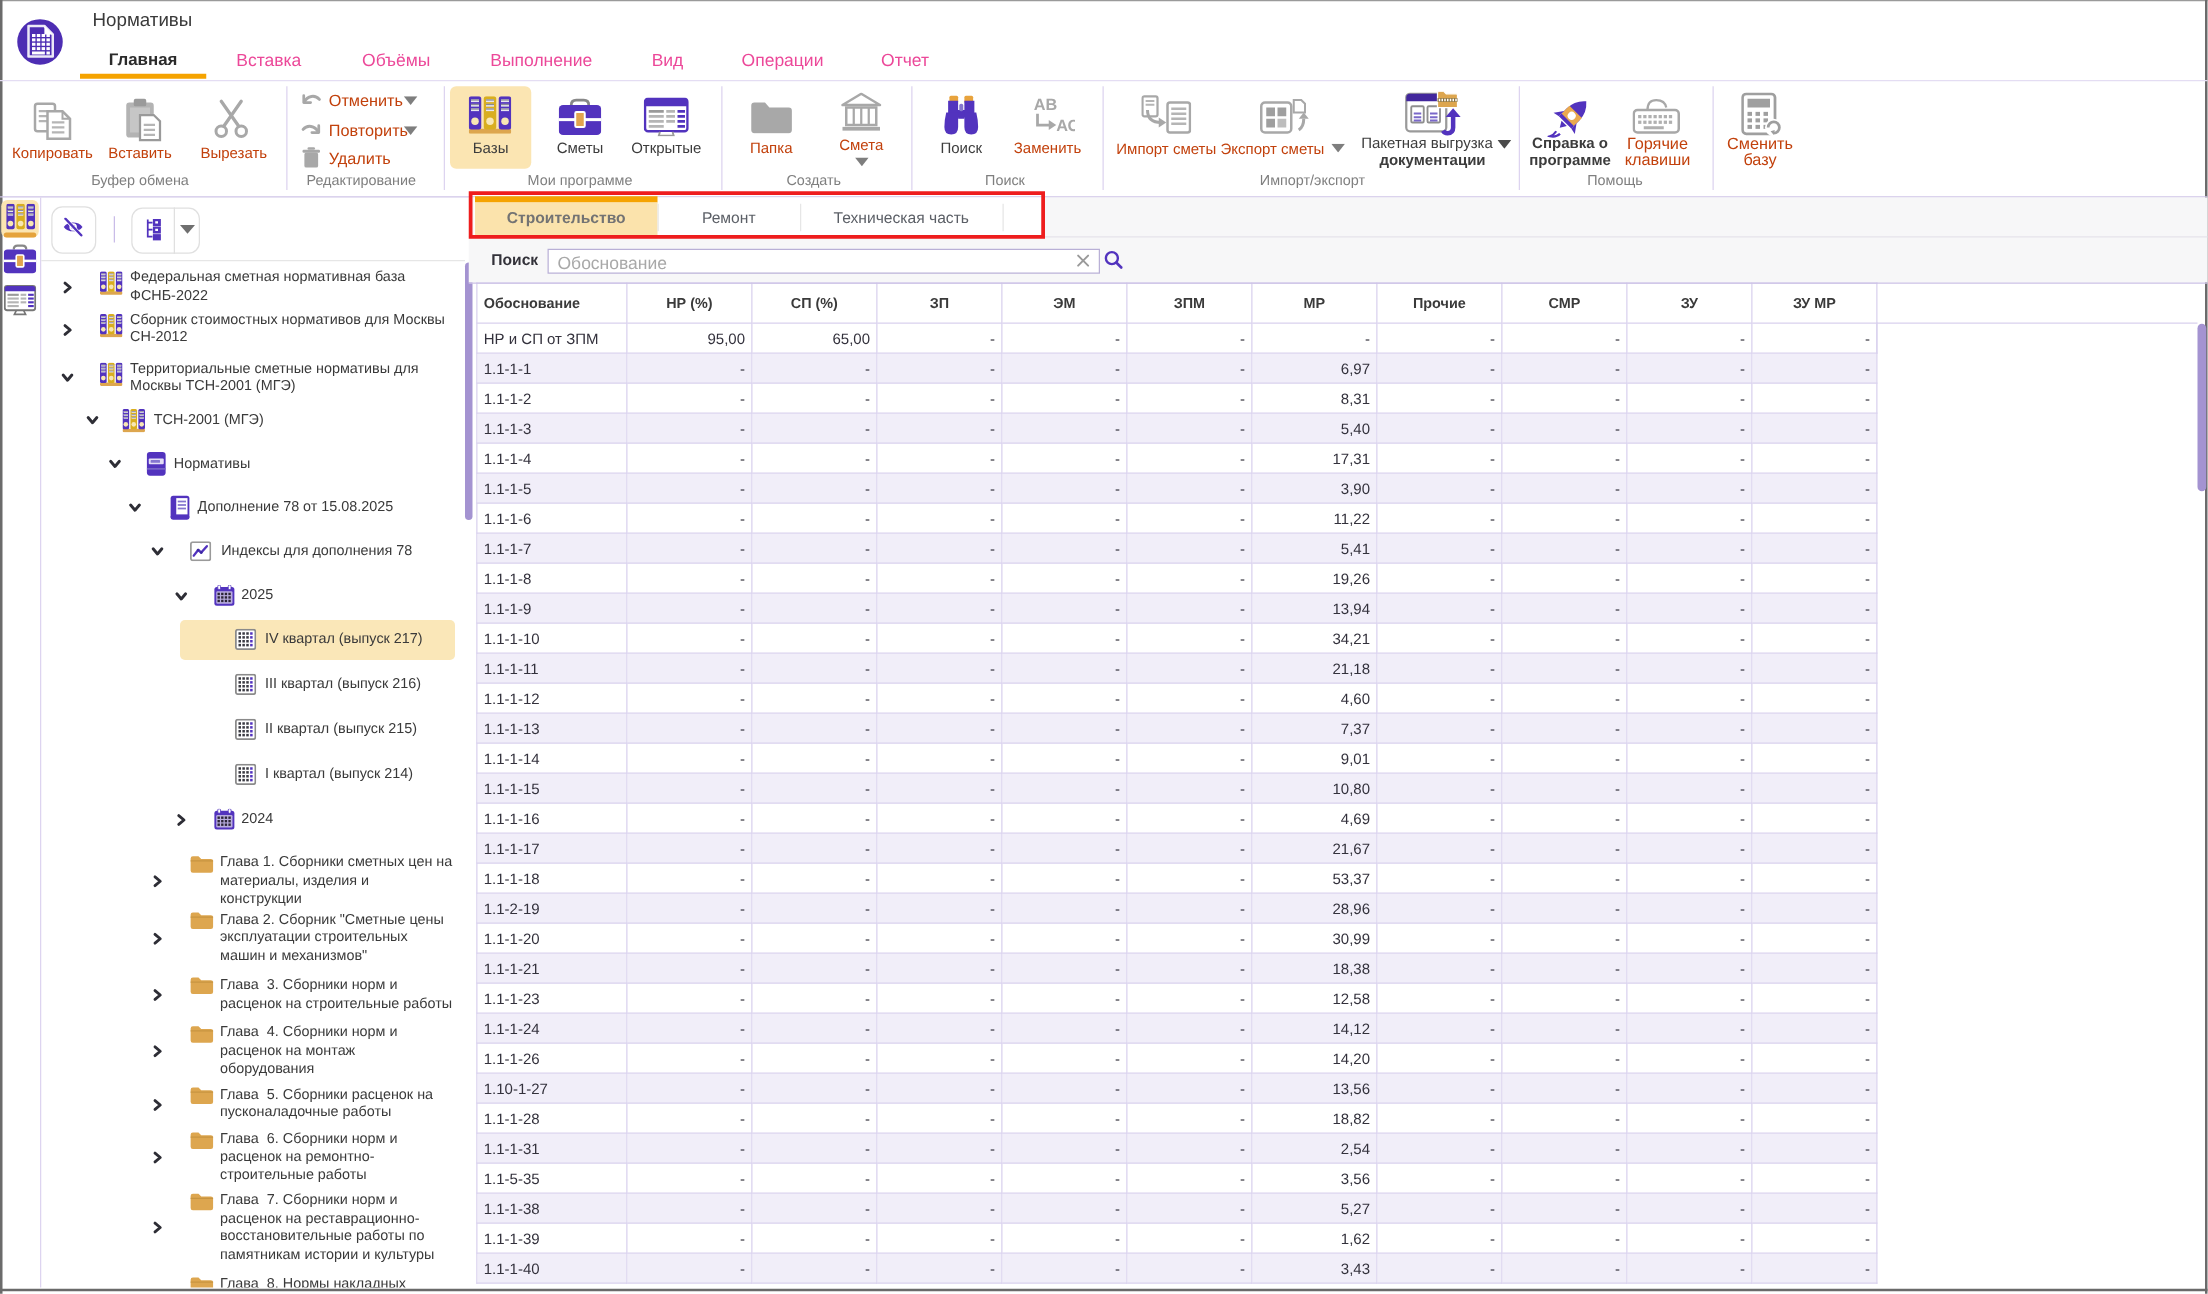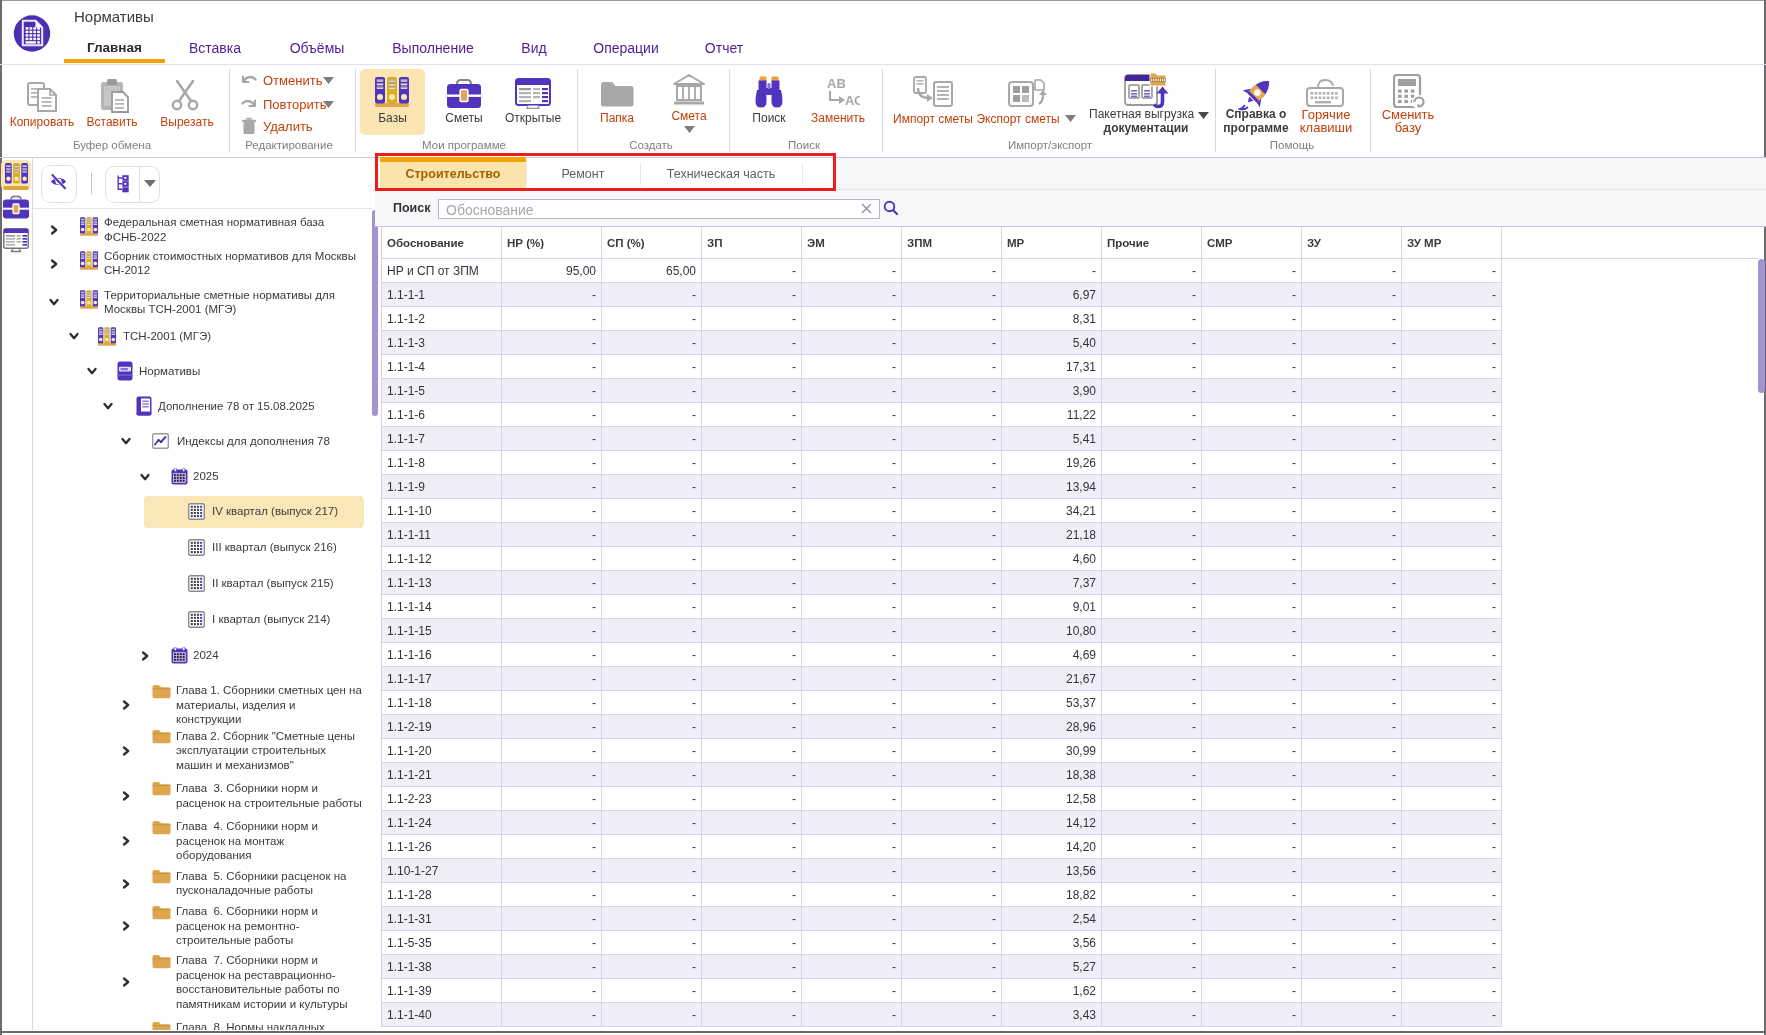--- a/index.html
+++ b/index.html
@@ -2,27 +2,27 @@
 <html><head><meta charset="utf-8"><style>
 html,body{margin:0;padding:0}
 body{width:1766px;height:1035px;position:relative;overflow:hidden;background:#fff;
   font-family:"Liberation Sans",sans-serif;color:#333}
 .a{position:absolute}
 .ct{text-align:center}
 .lbl{font-size:12px;color:#c2410c;line-height:13px;white-space:nowrap}
 .lbl.on{color:#3c3c3c}
 .glbl{font-size:11.5px;color:#7f7f7f;white-space:nowrap}
 .sep{position:absolute;width:1px;background:#ddd4f0;top:69px;height:83px}
-.menu{font-size:14px;color:#4c1d95;white-space:nowrap}
+.menu{font-size:14px;color:#ec4899;white-space:nowrap}
 .tree-t{font-size:11.5px;color:#3a3a3a;line-height:14.5px;white-space:nowrap}
 table.grid{border-collapse:collapse;table-layout:fixed}
 table.grid td,table.grid th{border:1px solid #d9d1ee;font-size:11.5px;
   padding:0 5px 0 5px;
   white-space:nowrap;overflow:hidden}
-table.grid th{font-weight:bold;color:#3a3a3a;text-align:left;height:31px}
+table.grid th{font-weight:bold;color:#3a3a3a;text-align:center;height:31px}
 table.grid th.l{text-align:left}
 table.grid td{color:#33313c;text-align:right;height:23px;font-size:12px}
 table.grid td.l{text-align:left}
 tr.alt td{background:#f1eef9}
 </style></head><body>
 <div class="a" style="left:0;top:0;width:1766px;height:1px;background:#9a9a9a"></div>
 <div class="a" style="left:0;top:0;width:2px;height:1035px;background:#6b6b6b"></div>
 <div class="a" style="left:1764px;top:0;width:2px;height:1035px;background:#6b6b6b"></div>
 <svg class="a" style="left:13px;top:14px" width="38" height="38" viewBox="0 0 38 38">
     <circle cx="19" cy="19.5" r="18.2" fill="#4d2db3"></circle>
@@ -737,21 +737,21 @@
         <path d="M0.5,4.6 L18.5,4.6" stroke="#c79440" stroke-width="1"></path>
       </svg>
       <div class="a tree-t" style="left:176px;top:1020.2px">Глава&nbsp; 8. Нормы накладных</div>
     </div>
   </div>
 <div class="a" style="left:371.5px;top:210px;width:6.5px;height:206px;background:#a493d1;border-radius:3.5px"></div>
 <div class="a" style="left:375px;top:158px;width:1391px;height:68px;background:#f7f7f8"></div>
 <div class="a" style="left:379px;top:158px;width:457px;height:31px;background:#fff"></div>
 <div class="a" style="left:380px;top:157px;width:146px;height:5px;background:#f5a300"></div>
 <div class="a" style="left:380px;top:162px;width:146px;height:26px;background:#fbe3ac"></div>
-<div class="a ct" style="left:380px;top:167px;width:146px;font-size:12.5px;font-weight:bold;color:#a16207">Строительство</div>
+<div class="a ct" style="left:380px;top:167px;width:146px;font-size:12.5px;font-weight:bold;color:#737373">Строительство</div>
 <div class="a ct" style="left:526px;top:167px;width:114px;font-size:12.5px;color:#5b5f66">Ремонт</div>
 <div class="a ct" style="left:640px;top:167px;width:162px;font-size:12.5px;color:#5b5f66">Техническая часть</div>
 <div class="a" style="left:526px;top:163px;width:1px;height:22px;background:#e6e6e6"></div>
 <div class="a" style="left:640px;top:163px;width:1px;height:22px;background:#e6e6e6"></div>
 <div class="a" style="left:802px;top:163px;width:1px;height:22px;background:#e6e6e6"></div>
 <div class="a" style="left:375px;top:189px;width:1391px;height:1px;background:#e6e4ea"></div>
 <div class="a" style="left:375px;top:153px;width:461px;height:38px;border:3px solid #ee1d1d;box-sizing:border-box;z-index:30"></div>
 <div class="a" style="left:393px;top:201px;font-size:12.5px;font-weight:bold;color:#33323a">Поиск</div>
 <div class="a" style="left:438px;top:199px;width:442px;height:20px;border:1px solid #b9b0d6;background:#fff;box-sizing:border-box"></div>
 <div class="a" style="left:446px;top:201.5px;font-size:14px;color:#a8a8a8">Обоснование</div>
@@ -1071,21 +1071,21 @@
         <td>-</td>
         <td>-</td>
         <td>-</td>
         <td>18,38</td>
         <td>-</td>
         <td>-</td>
         <td>-</td>
         <td>-</td>
       </tr>
       <tr>
-        <td class="l">1.1-2-23</td>
+        <td class="l">1.1-1-23</td>
         <td>-</td>
         <td>-</td>
         <td>-</td>
         <td>-</td>
         <td>-</td>
         <td>12,58</td>
         <td>-</td>
         <td>-</td>
         <td>-</td>
         <td>-</td>

